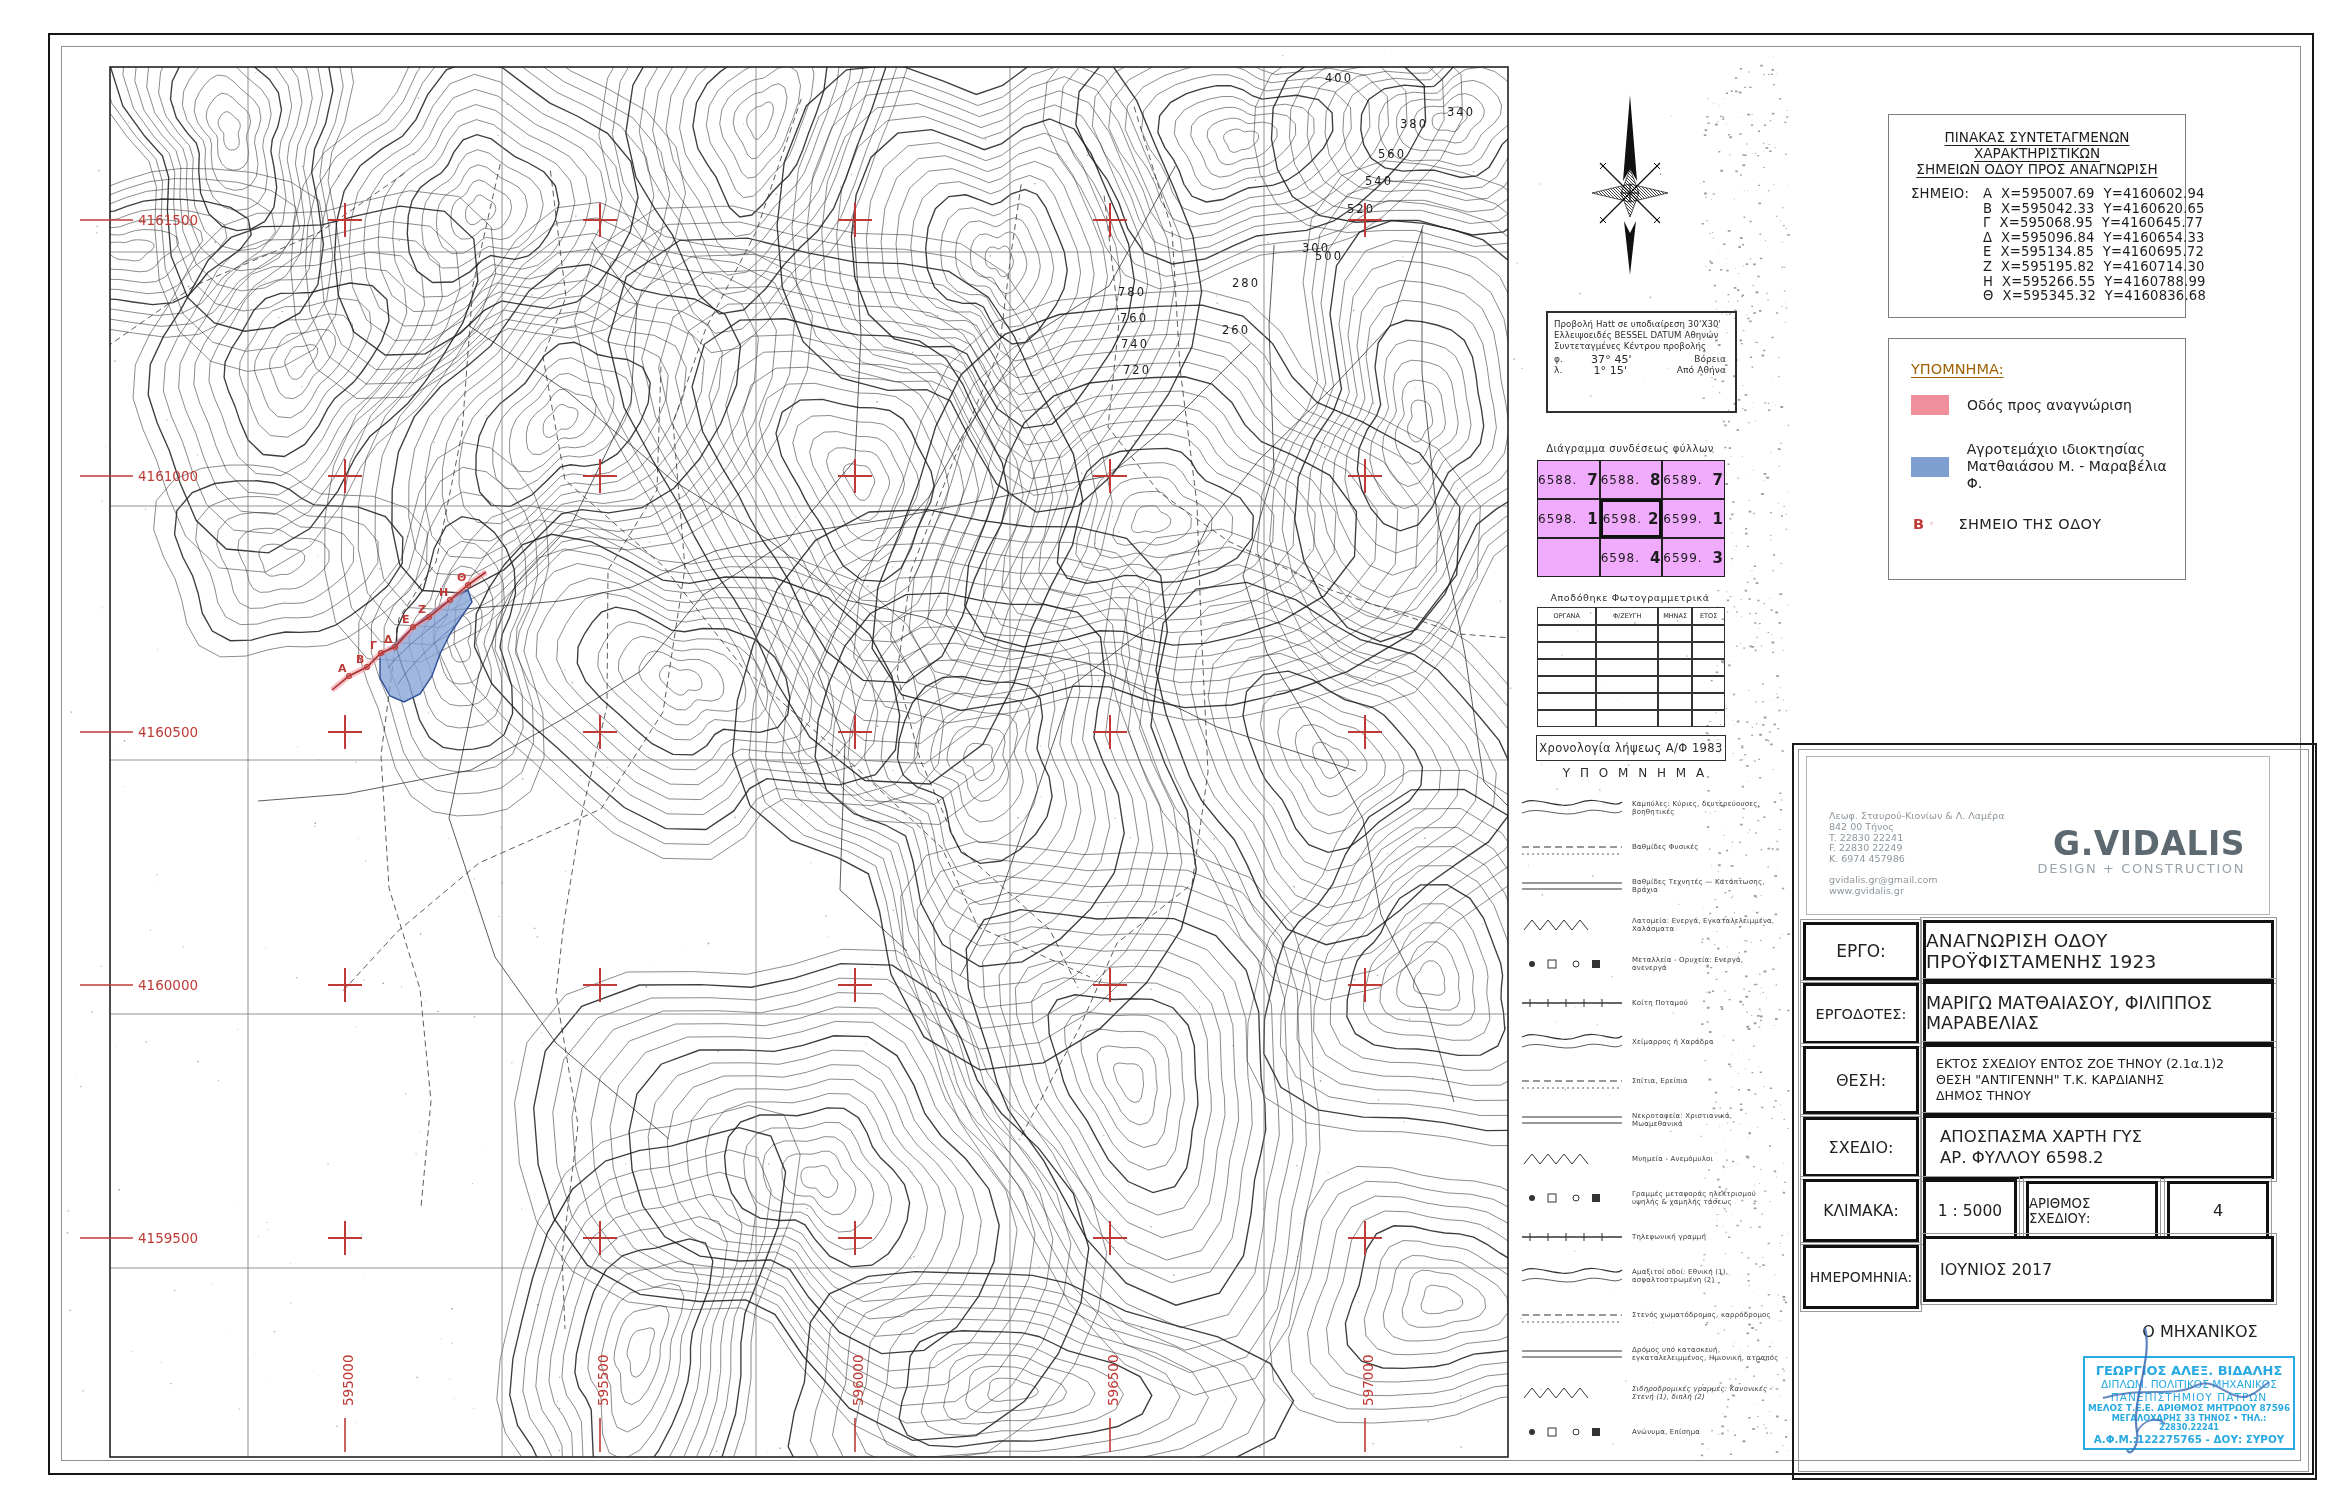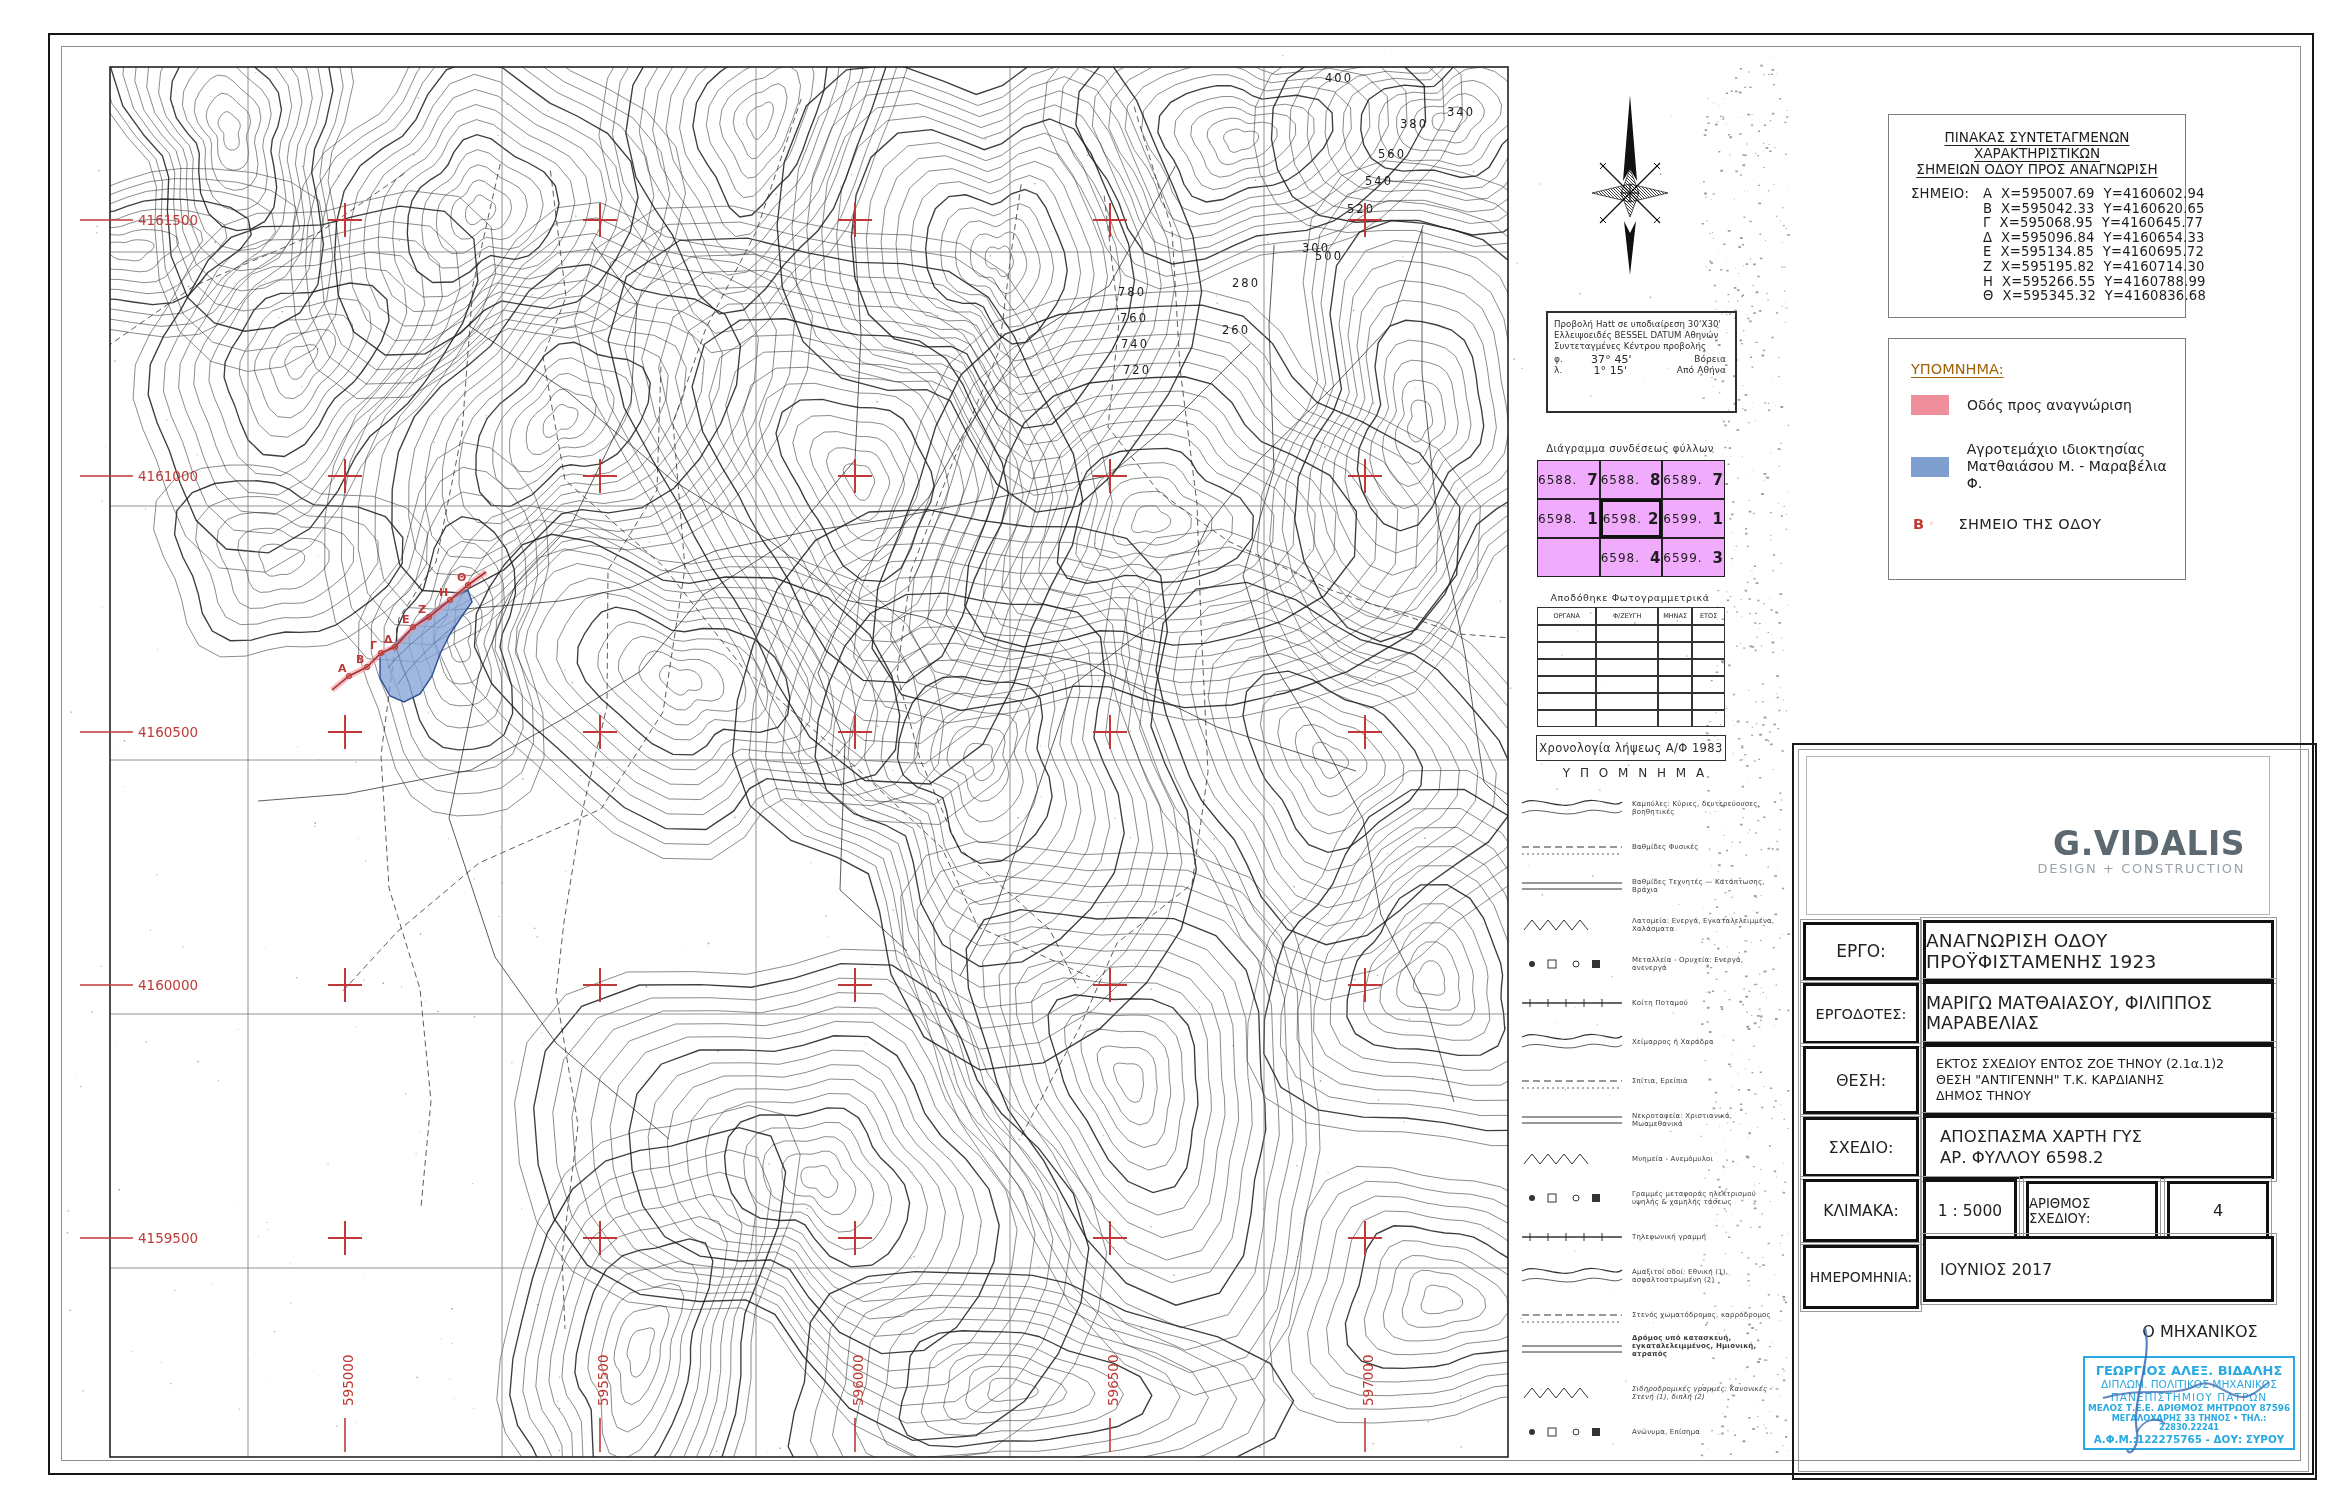--- a/index.html
+++ b/index.html
@@ -675,21 +675,21 @@
       </svg>
       <div class="m-caption" style="width: 148px; margin-left: 6px;">Αμαξιτοί οδοί: Εθνική (1), ασφαλτοστρωμένη (2)</div>
     </div>
     <div style="display: flex; align-items: center; height: 39px;">
       <svg width="108" height="30">
         <path d="M4,15 h100" stroke="#333" stroke-width="1.2" stroke-dasharray="7,4"></path>
         <path d="M4,22 h100" stroke="#333" stroke-width="0.8" stroke-dasharray="2,3"></path>
       </svg>
       <div class="m-caption" style="width: 148px; margin-left: 6px;">Στενός χωματόδρομος, καρρόδρομος</div>
     </div>
-    <div style="display: flex; height: 39px; font-weight: bold;">
+    <div style="display: flex; align-items: center; height: 39px;">
       <svg width="108" height="30">
         <path d="M4,12 h100 M4,18 h100" stroke="#333" stroke-width="1.1"></path>
       </svg>
       <div class="m-caption" style="width: 148px; margin-left: 6px;">Δρόμος υπό κατασκευή, εγκαταλελειμμένος, Ημιονική, ατραπός</div>
     </div>
     <div style="display: flex; align-items: center; height: 39px;">
       <svg width="108" height="30">
         <path d="M6,20 l8,-10 l8,10 l8,-10 l8,10 l8,-10 l8,10 l8,-10 l8,10" fill="none" stroke="#333" stroke-width="1"></path>
       </svg>
       <div class="m-caption" style="width: 148px; margin-left: 6px; font-style: italic;">Σιδηροδρομικές γραμμές: Κανονικές - Στενή (1), διπλή (2)</div>
@@ -742,20 +742,30 @@
     <span class="red" style="font-size:14.5px;font-weight:bold;">Β</span>
     <span class="red" style="font-size:9px;margin-left:5px;">◦</span>
     <span style="margin-left:24px;font-size:14.5px;letter-spacing:.4px;">ΣΗΜΕΙΟ ΤΗΣ ΟΔΟΥ</span>
   </div>
 </div>
 
 <div class="abs" style="left:1792px;top:743px;width:521px;height:733px;border:2px solid #1b1b1b;"></div>
 <div class="abs" style="left:1798px;top:749px;width:509px;height:721px;border:1px solid #9a9a9a;"></div>
 
 <div class="abs" style="left:1806px;top:756px;width:462px;height:157px;border:1px solid #b5b5b5;background:#fff;">
+  <div style="position:absolute;left:22px;top:54px;font-size:9.5px;line-height:10.8px;color:#8d979e;">
+    <div>Λεωφ. Σταυρού-Κιονίων &amp; Λ. Λαμέρα</div>
+    <div>842 00 Τήνος</div>
+    <div>T. 22830 22241</div>
+    <div>F. 22830 22249</div>
+    <div>K. 6974 457986</div>
+    <div style="height:10px;"></div>
+    <div>gvidalis.gr@gmail.com</div>
+    <div>www.gvidalis.gr</div>
+  </div>
   <div style="position:absolute;right:24px;top:72px;text-align:right;">
     <div style="font-size:33px;font-weight:bold;color:#5d6971;letter-spacing:.5px;line-height:30px;">G.VIDALIS</div>
     <div style="font-size:13px;color:#9aa3aa;letter-spacing:1.6px;margin-top:2px;">DESIGN + CONSTRUCTION</div>
   </div>
 </div>
 
 <div class="abs tb-cell" style="left:1803px;top:922px;width:110px;height:52px;font-size:17px;">
     <span>ΕΡΓΟ:</span>
   </div>
 <div class="abs tb-cell" style="left:1923px;top:920px;width:345px;height:55px;font-size:18.5px;letter-spacing:.2px;">

